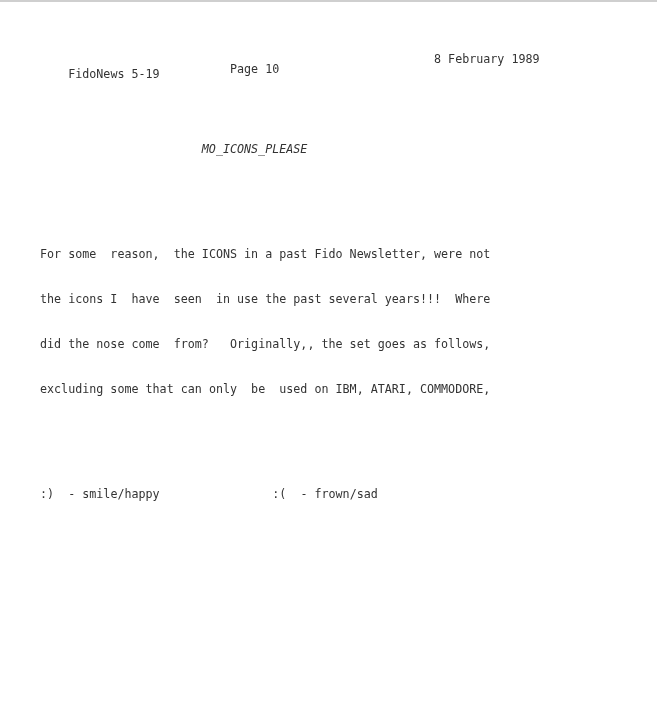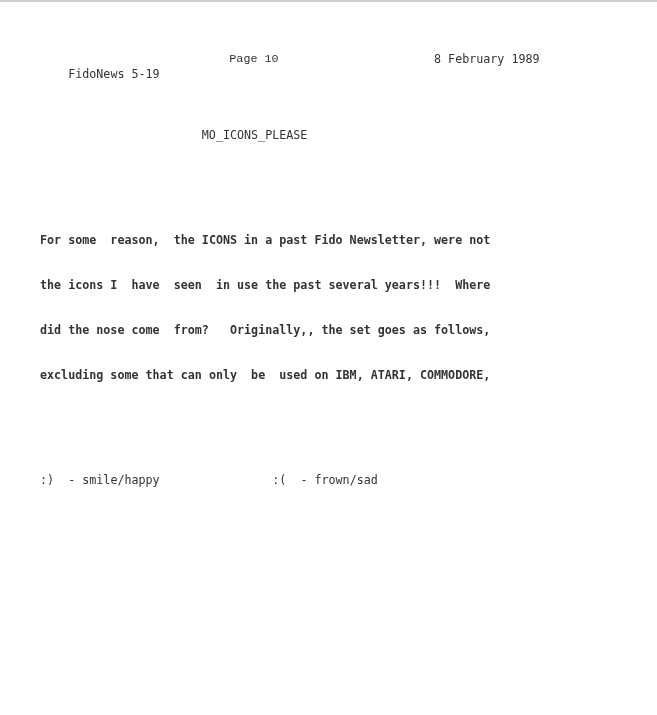--- a/index.html
+++ b/index.html
@@ -8,25 +8,25 @@
   .doc{
     font-family:"DejaVu Sans Mono","Liberation Mono",monospace;
     font-size:11.7px;
     line-height:15px;
     color:#333333;
     padding:5px 0 0 40px;
     white-space:pre;
   }
   .line{height:15px;}
   .header-line{position:relative;}
-  .h-center{position:absolute;left:27ch;top:0;font-family:Liberation Mono, monospace;}
+  .h-center{position:absolute;left:27ch;top:10px;}
   .h-right{position:absolute;left:56ch;top:0;}
   .sec-author{margin-top:30px;}
-  .title-line{margin-top:1px;margin-left:23ch;}
-  .sec-intro{margin-top:15px;font-weight:bold;}
+  .title-line{margin-top:15px;margin-left:23ch;font-style:italic;}
+  .sec-intro{margin-top:15px;}
   .sec-table{margin-top:15px;}
 </style>
 </head>
 <body>
 
 <div class="top-edge"></div>
 
 <div class="doc">
 
   <div class="line header-line">

